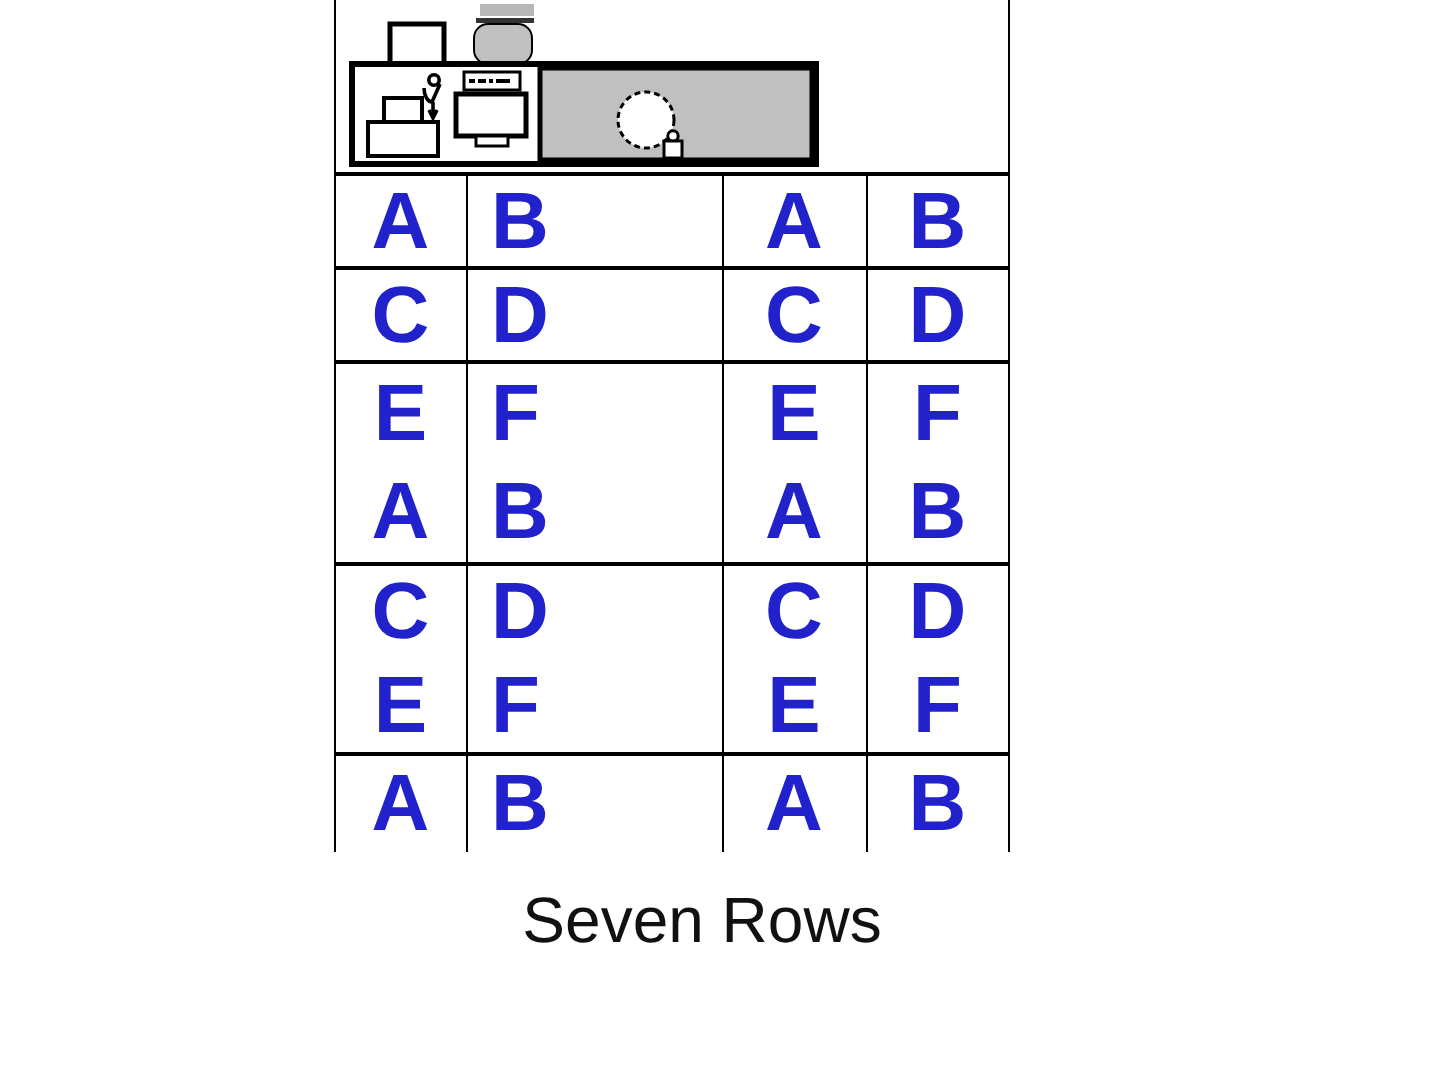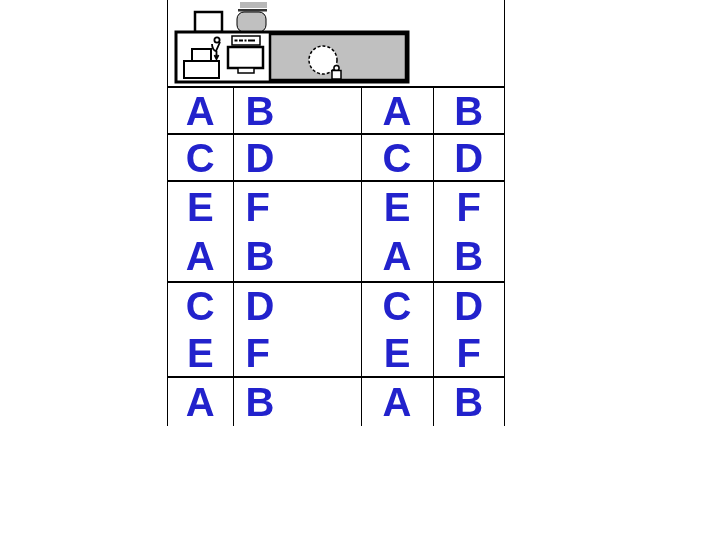--- a/index.html
+++ b/index.html
@@ -159,14 +159,15 @@
       <tr class="lr h49">
         <td>A</td>
         <td>B</td>
         <td>A</td>
         <td>B</td>
       </tr>
     </tbody>
       </table>
   </div>
 
+  <div id="caption">Seven Rows</div>
 
 </div>
 
 </body></html>

